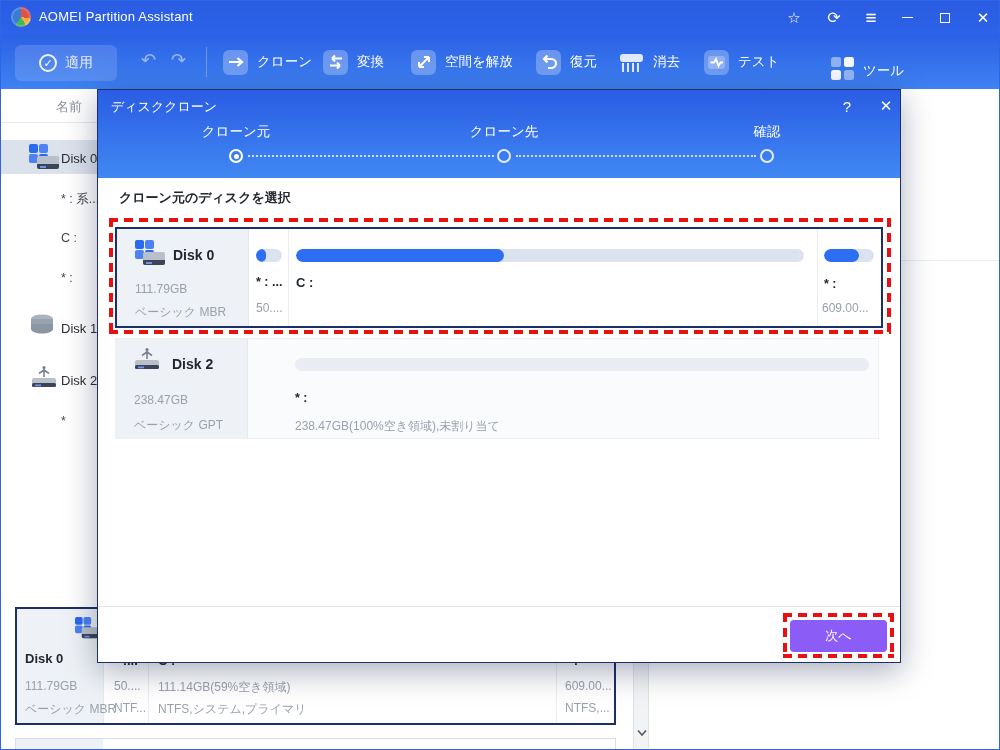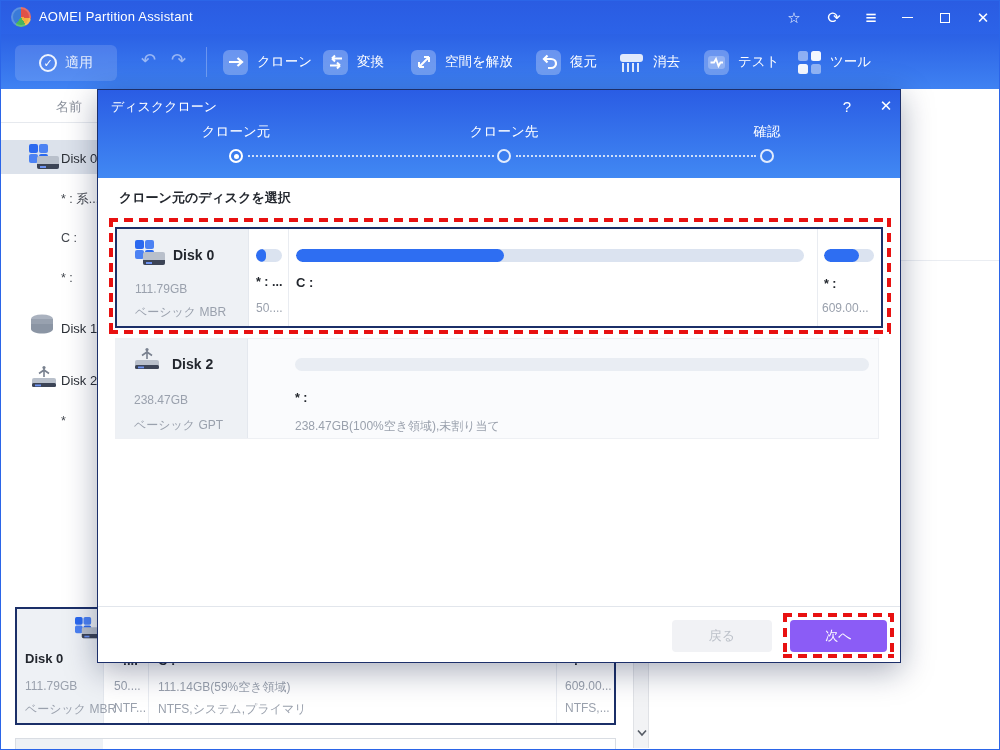--- a/index.html
+++ b/index.html
@@ -246,21 +246,21 @@
     <div class="abs titem" style="left:703px;">
       <span class="tbico">
         <svg width="19" height="15">
             <rect x="1" y="1" width="17" height="13" rx="3" fill="rgba(255,255,255,.25)"></rect>
             <polyline points="3.5,7.5 7,7.5 9,4 11.5,11 13.5,7.5 16,7.5" stroke="#fff" stroke-width="1.8" fill="none"></polyline>
           </svg>
       </span>
       <span>テスト</span>
     </div>
 
-    <div class="abs titem" style="left:797px;">
+    <div class="abs titem" style="left:830px;align-items:flex-end;">
       <span class="toolsico">
         <i style="background:rgba(255,255,255,.45);"></i>
           <i style="background:rgba(255,255,255,.95);"></i>
         <i style="background:rgba(255,255,255,.95);"></i>
           <i style="background:rgba(255,255,255,.45);"></i>
       </span>
       <span>ツール</span>
     </div>
   </div>
 
@@ -342,21 +342,20 @@
         <div class="abs graytxt" style="left:18px;top:78px;">ベーシック GPT</div>
       </div>
       <div class="abs bar" style="left:179px;top:19px;width:574px;">
           <i style="width: 0%;"></i>
         </div>
       <div class="abs partlabel" style="left:179px;top:52px;">* :</div>
       <div class="abs graytxt" style="left:179px;top:79px;">238.47GB(100%空き領域),未割り当て</div>
     </div>
 
     <div class="abs" id="dlg-footer-line"></div>
-    <div class="abs btn" id="backbtn">戻る</div>
     <div class="abs btn" id="nextbtn">次へ</div>
     <div class="dashrect" style="left:685px;top:523px;width:111px;height:45px;">
       <i class="dh" style="top:0;"></i>
         <i class="dh" style="bottom:0;"></i>
         <i class="dv" style="left:0;"></i>
         <i class="dv" style="right:0;"></i>
     </div>
   </div>
 
 </div>

